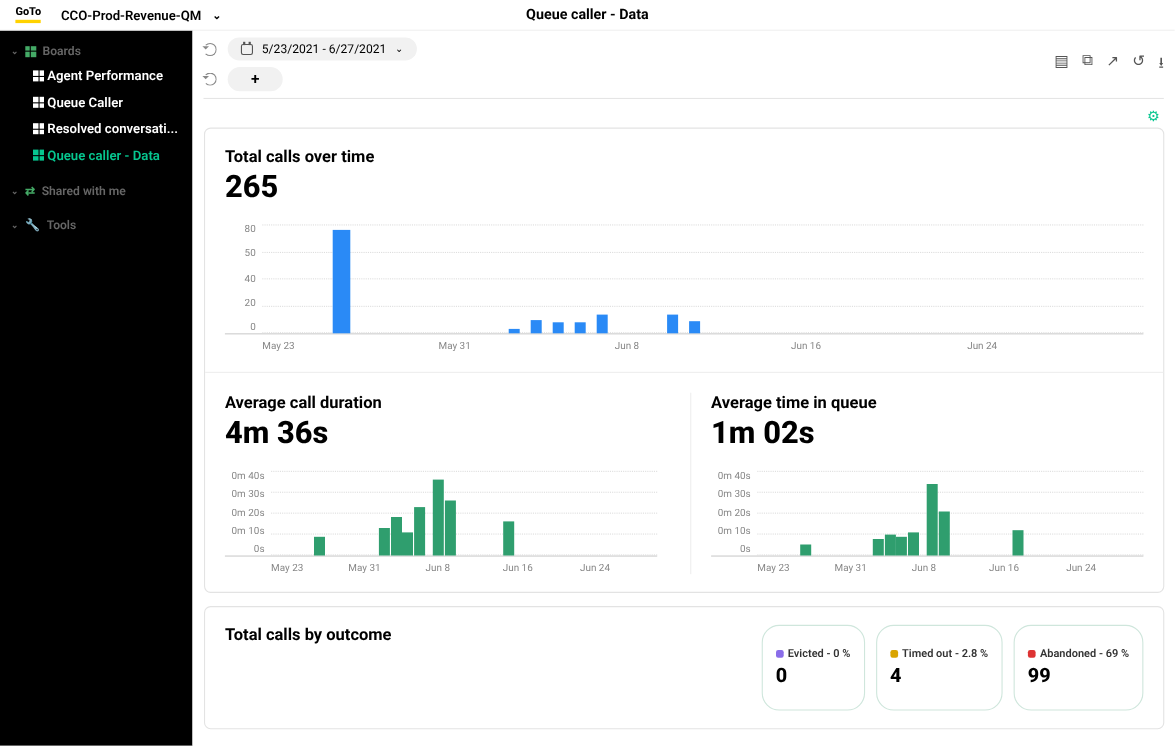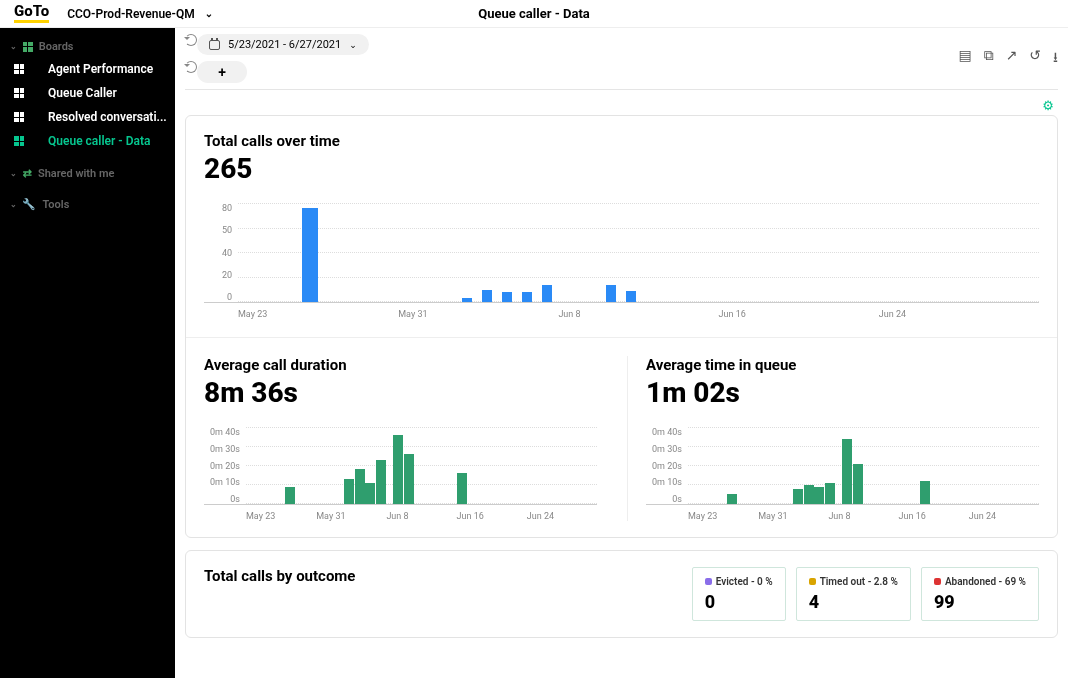--- a/index.html
+++ b/index.html
@@ -1,46 +1,46 @@
 <!DOCTYPE html>
 <html><head>
 <meta charset="utf-8">
 <style>
 *{box-sizing:border-box;margin:0;padding:0;font-family:-apple-system,BlinkMacSystemFont,"Segoe UI",Roboto,sans-serif}
 body{width:1068px;height:678px;overflow:hidden;background:#fff}
 .app{display:flex;flex-direction:column;height:100%}
 
 
 .topbar{height:28px;display:flex;align-items:center;padding:0 14px;border-bottom:1px solid #eee}
-.logo{font-weight:800;font-size:15px;border-bottom:3px solid #ffd200;line-height:1;padding-bottom:1px}
+.logo{font-weight:800;font-size:10px;border-bottom:3px solid #ffd200;line-height:1;padding-bottom:1px}
 .ws-selector{margin-left:18px;font-size:12px;font-weight:600;display:flex;align-items:center;gap:10px;cursor:pointer}
 .ws-selector .chev{font-size:10px}
 .page-title{position:absolute;left:50%;transform:translateX(-50%);font-size:13px;font-weight:700}
 
 
 .body{flex:1;display:flex;min-height:0}
 .sidebar{width:175px;background:#000;color:#bbb;font-size:12px;padding-top:8px;flex-shrink:0}
 .sb-section{margin-bottom:10px}
 .sb-head{display:flex;align-items:center;gap:6px;padding:4px 10px;color:#666;font-size:11px;font-weight:600}
 .sb-head .car{font-size:8px}
-.sb-item{display:flex;align-items:center;gap:24px;padding:5px 10px 5px 14px;color:#fff;font-weight:600;cursor:pointer;white-space:nowrap;overflow:hidden;text-overflow:ellipsis}
+.sb-item{display:flex;align-items:center;gap:3px;padding:5px 10px 5px 30px;color:#fff;font-weight:600;cursor:pointer;white-space:nowrap;overflow:hidden;text-overflow:ellipsis}
 .sb-item.active{color:#06c68f}
 .sb-ico{width:10px;height:10px;display:inline-flex;flex-shrink:0}
 .grid4{display:grid;grid-template-columns:1fr 1fr;grid-template-rows:1fr 1fr;gap:1px;width:10px;height:10px}
 .grid4 span{background:currentColor}
 .clock{width:10px;height:10px;border:1.5px solid currentColor;border-radius:50%;position:relative}
 .clock:after{content:"";position:absolute;width:3px;height:3px;border-left:1.5px solid currentColor;border-bottom:1.5px solid currentColor;left:3px;top:1px}
 .badge-new{background:#ffd200;color:#000;font-size:8px;font-weight:700;padding:1px 3px;margin-left:4px;border-radius:2px}
 .share-ico,.wrench-ico{color:#4a6}
 
 
 .main{flex:1;display:flex;flex-direction:column;min-width:0;background:#fff}
 .toolbar{display:flex;align-items:center;padding:6px 10px;gap:10px}
 .toolbar-left{display:flex;flex-direction:column;gap:6px}
-.tb-row{display:flex;align-items:flex-start;}
+.tb-row{display:flex;align-items:center;gap:10px}
 .refresh-ico{width:12px;height:12px;border:1.3px solid #888;border-radius:50%;border-left-color:transparent;position:relative}
 .refresh-ico:after{content:"";position:absolute;left:-2px;top:2px;border:3px solid transparent;border-top-color:#888}
 .date-pill{background:#f1f1f1;border-radius:14px;padding:4px 12px;font-size:11px;display:flex;align-items:center;gap:8px;cursor:pointer}
 .cal-ico{width:11px;height:10px;border:1.3px solid #555;border-radius:2px;position:relative}
 .cal-ico:before{content:"";position:absolute;top:-3px;left:1px;width:2px;height:3px;background:#555;box-shadow:5px 0 #555}
 .plus-pill{background:#f1f1f1;border-radius:14px;width:50px;height:22px;display:flex;align-items:center;justify-content:center;font-size:14px;font-weight:600;cursor:pointer}
 .tb-spacer{flex:1}
 .tb-actions{display:flex;gap:12px;color:#555}
 .tb-actions span{cursor:pointer;font-size:14px}
 hr.full{border:none;border-top:1px solid #e5e5e5;margin:0 10px}
@@ -70,21 +70,21 @@
 .x-ticks{display:flex;font-size:9px;color:#888;margin-top:6px;padding-left:34px}
 .x-ticks.sm{padding-left:42px}
 .x-ticks span{flex:1}
 .split{display:flex;gap:16px}
 .split>div{flex:1;padding-right:14px}
 .split>div+div{border-left:1px solid #eee;padding-left:18px;padding-right:0}
 hr.inner{border:none;border-top:1px solid #eee;margin:18px -18px}
 
 
 .outcomes{display:flex;gap:10px;margin-left:auto}
-.oc{border:1px solid #cfe6dc;border-radius:2px;padding:8px 12px;min-width:92px}
+.oc{border:1px solid #cfe6dc;border-radius:16px;padding:20px 12px;min-width:92px}
 .oc-label{font-size:10px;font-weight:600;color:#333;display:flex;align-items:center;gap:4px}
 .dot{width:7px;height:7px;border-radius:2px;display:inline-block}
 .oc-val{font-size:18px;font-weight:800;margin-top:4px}
 .outcome-row{display:flex;align-items:flex-start;gap:20px}
 </style>
 </head>
 <body>
 
 <div class="app">
   <div class="topbar">
@@ -241,21 +241,21 @@
                 <span>Jun 16</span>
                 <span>Jun 24</span>
               </div>
           </div>
 
           <hr class="inner">
 
           <div class="split">
             <div>
               <div class="c-title">Average call duration</div>
-              <div class="c-big">8m 36s</div>
+              <div class="c-big">4m 36s</div>
               <div class="chart">
                 <div class="chart-area small">
                   <div class="y-ticks sm" id="yt-1">
                       <span>0m 40s</span>
                       <span>0m 30s</span>
                       <span>0m 20s</span>
                       <span>0m 10s</span>
                       <span>0s</span>
                     </div>
                   <div class="grid sm" id="gr-1">

